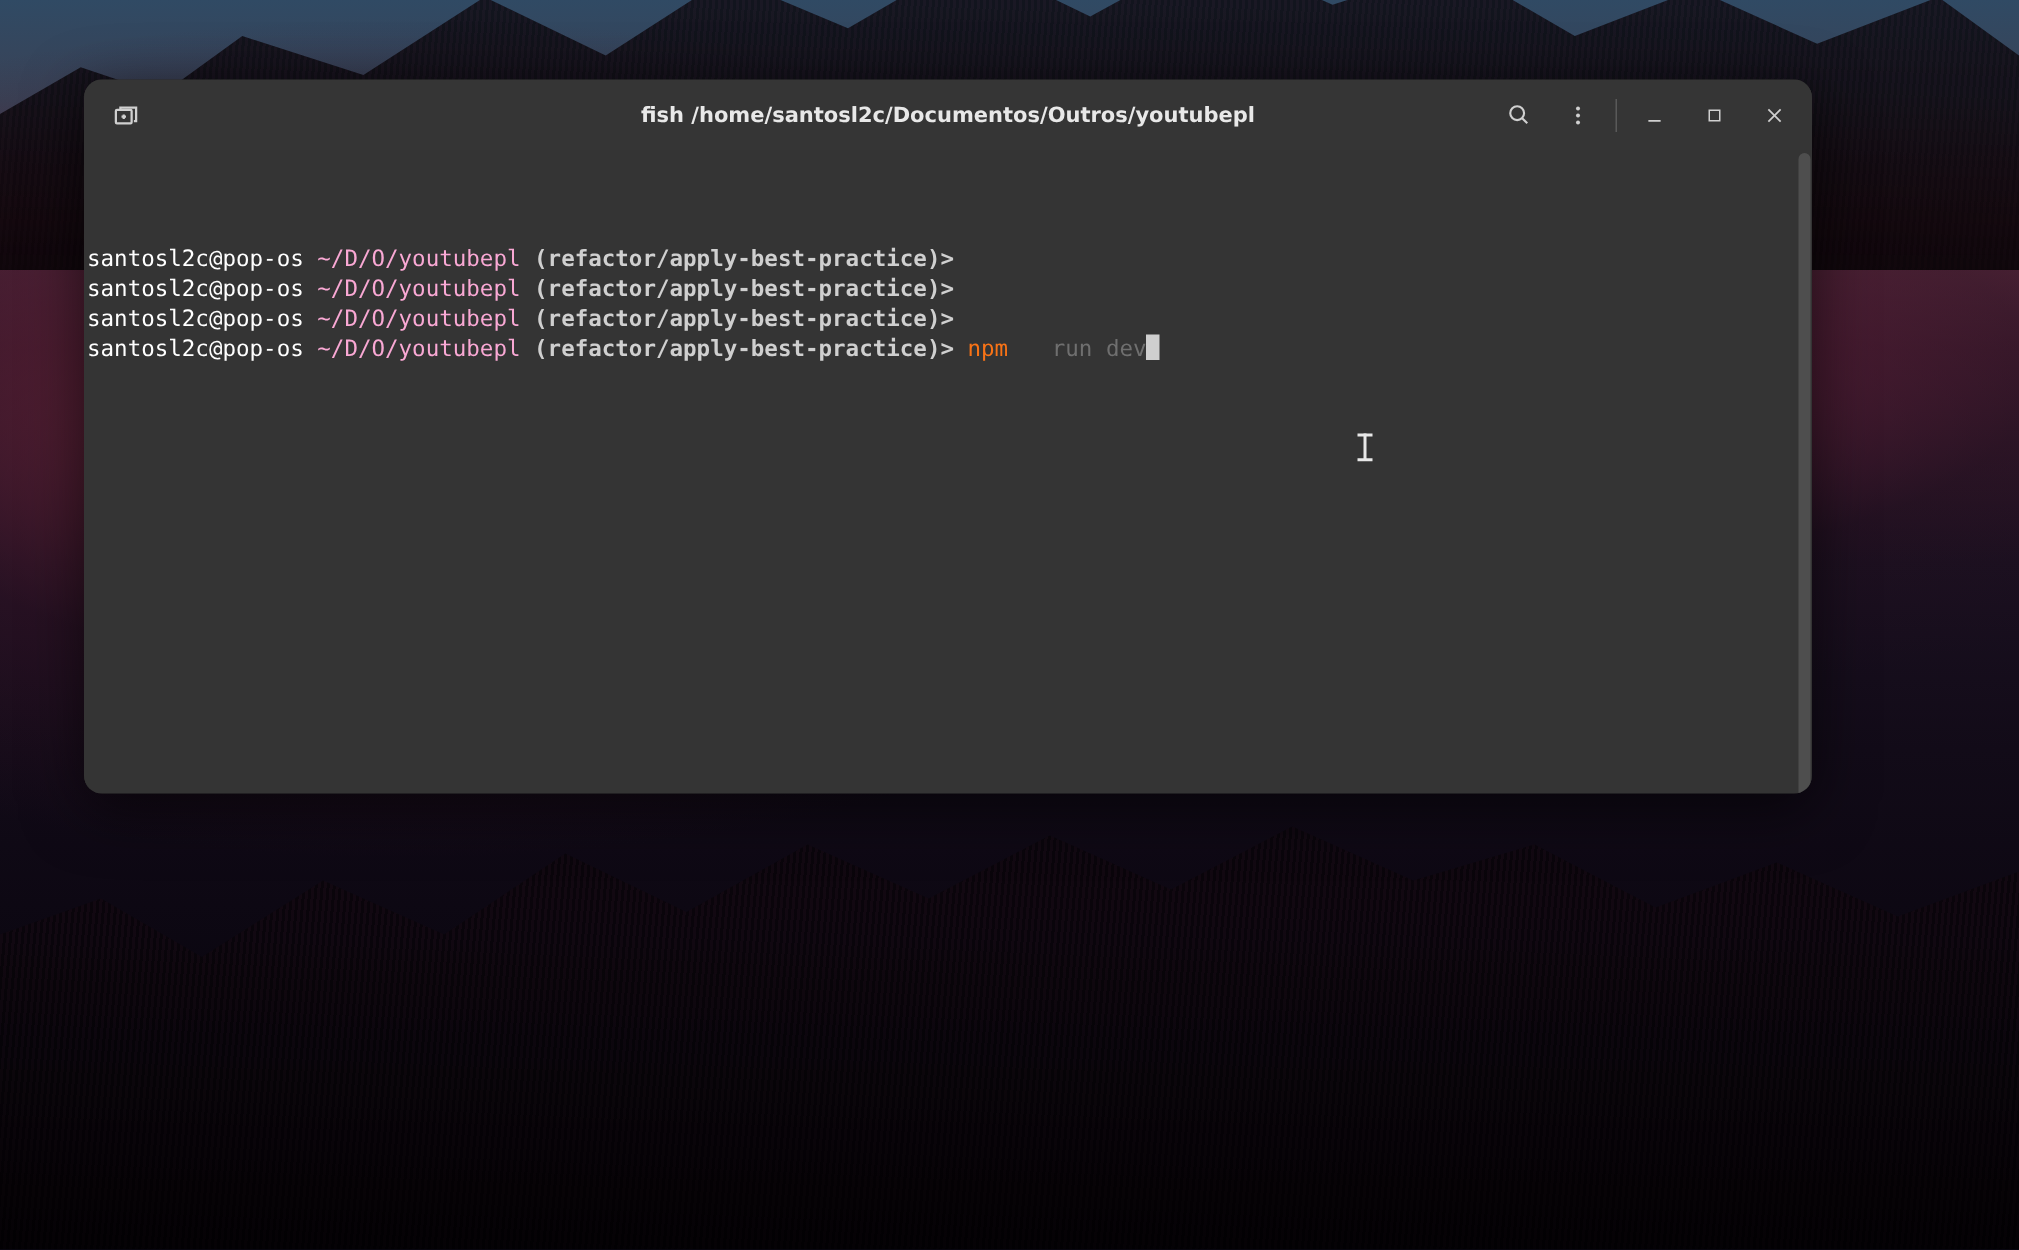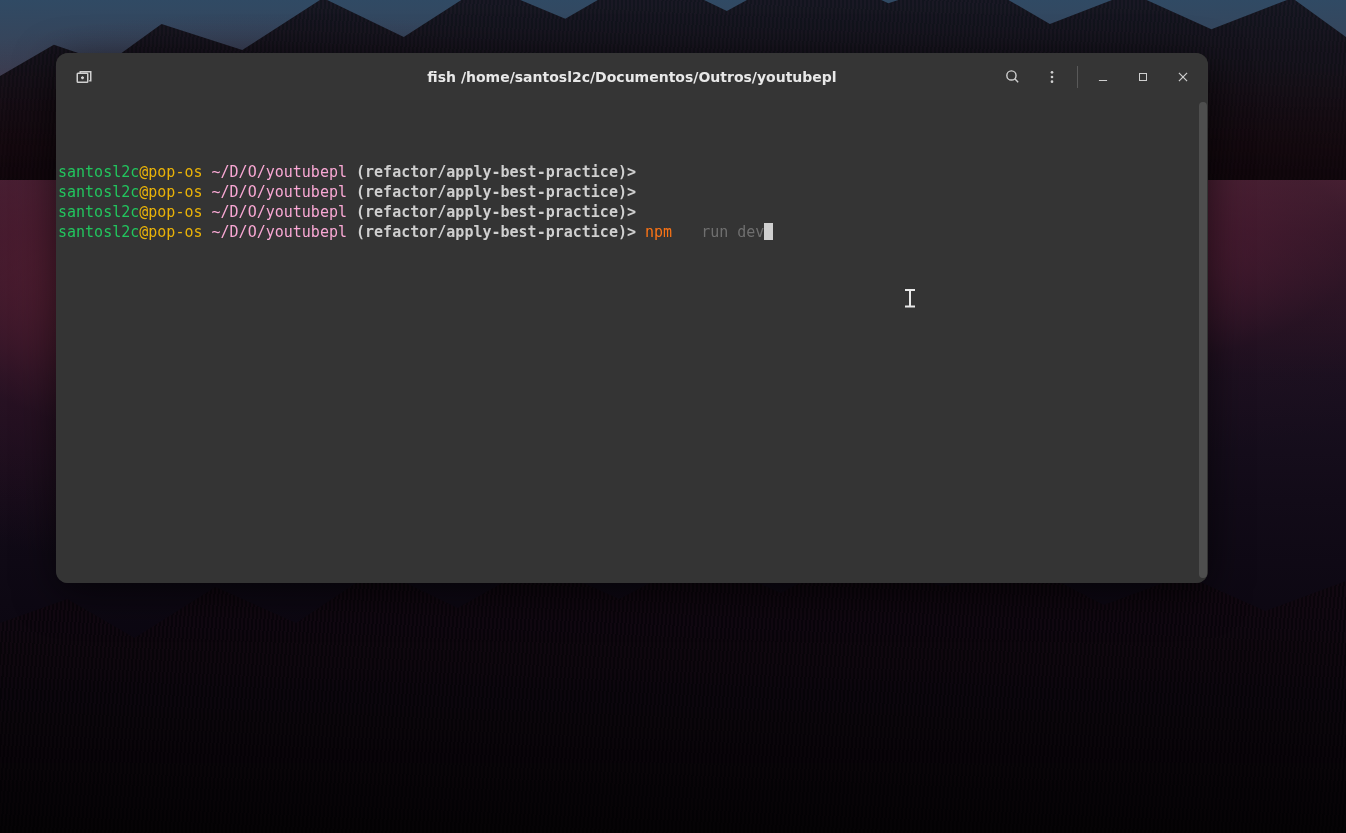--- a/index.html
+++ b/index.html
@@ -49,21 +49,21 @@
       40% 10%, 46% 22%, 52% 8%, 58% 20%, 64% 6%, 70% 18%, 76% 10%,
       82% 24%, 88% 14%, 94% 26%, 100% 16%, 100% 100%, 0% 100%);
   }
 
   
   .terminal-window {
     position: absolute;
     left: 56px;
     top: 53px;
     width: 1152px;
-    height: 530px;
+    height: 476px;
     background: #2b2b2b;
     border-radius: 12px;
     color: #d0d0d0;
     box-shadow: 0 10px 40px rgba(0,0,0,0.6);
     display: flex;
     flex-direction: column;
     overflow: hidden;
   }
 
   .titlebar {
@@ -148,22 +148,22 @@
     top: 2px;
     height: 476px;
     background: #4e4e4e;
     border-radius: 4px;
   }
 
   .prompt-line {
     padding-left: 2px;
     height: 20px;
   }
-  .c-user  { color: #22c55e; }  
-  .c-host  { color: #eab308; }
+  .c-user  { color: #ffffff; }  
+  .c-host  { color: #ffffff; }
   .c-path  { color: #f9a8d4; }
   .c-branch{ color: #cfcfcf; font-weight: bold; }
   .c-cmd   { color: #f97316; }  
   .c-sugg  { color: #6f6f6f; padding-left: 20px; }  
 
   .block-cursor {
     display: inline-block;
     width: 9px;
     height: 17px;
     background: #cfcfcf;

